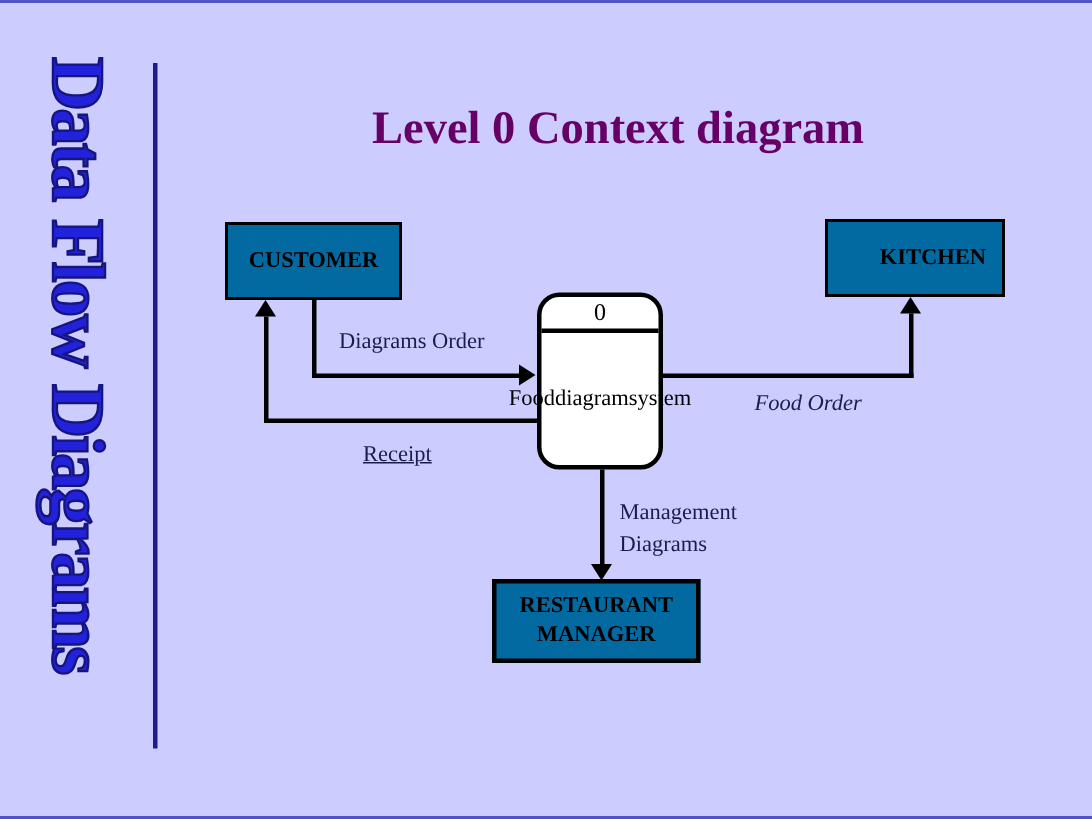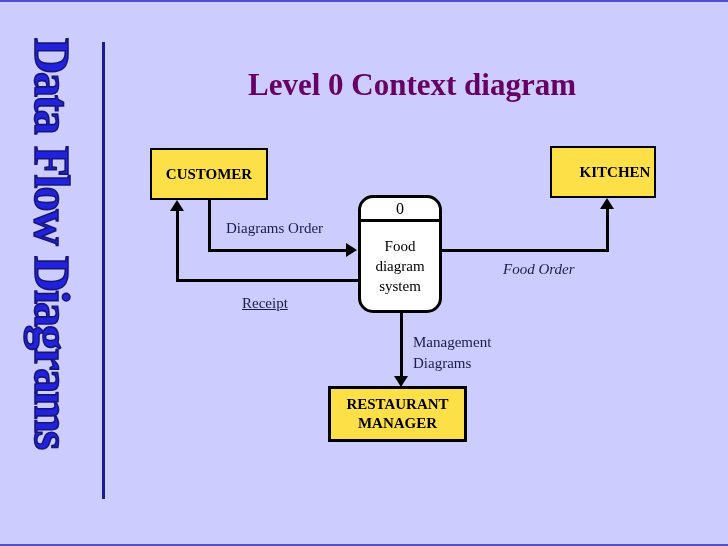--- a/index.html
+++ b/index.html
@@ -38,44 +38,44 @@
     position:absolute;left:72px;top:55px;width:656px;margin:12px;
     text-align:center;
     font-family:"Liberation Serif", serif;
     font-weight:bold;
     font-size:31px;
     color:#660066;
   }
   
   .ebox{
     position:absolute;
-    background:#fde047;
+    background:#0369a1;
     border:2px solid #000;
     box-sizing:border-box;
     display:flex;align-items:center;justify-content:center;
     font-weight:bold;font-size:15px;color:#000;
     text-align:center;
   }
   .customer{left:150px;top:148px;width:118px;height:52px;}
-  .kitchen{left:550px;top:146px;width:106px;height:52px;padding-left:24px;}
+  .kitchen{left:550px;top:146px;width:120px;height:52px;padding-left:24px;}
   .manager{left:328px;top:386px;width:139px;height:56px;border-width:3px;line-height:19px;}
   
   .process{
     position:absolute;left:358px;top:195px;width:84px;height:118px;
     background:#ffffff;border:3px solid #000;border-radius:15px;
     box-sizing:border-box;
     display:flex;flex-direction:column;
   }
   .process-num{
     height:21px;border-bottom:3px solid #000;
     display:flex;align-items:center;justify-content:center;
     font-size:16px;color:#000;
   }
   .process-name{
-    flex:1;display:flex;flex-direction:column;align-items:center;justify-content:center;
+    flex:1;display:flex;align-items:center;justify-content:center;
     font-size:15px;line-height:20px;color:#000;
   }
   
   .hline,.vline{position:absolute;background:#000;}
   .hline{height:3px;}
   .vline{width:3px;}
   .co-v{left:208px;top:199px;height:53px;}
   .co-h{left:208px;top:249px;width:139px;}
   .re-h{left:176px;top:279px;width:182px;}
   .re-v{left:176px;top:211px;height:71px;}

